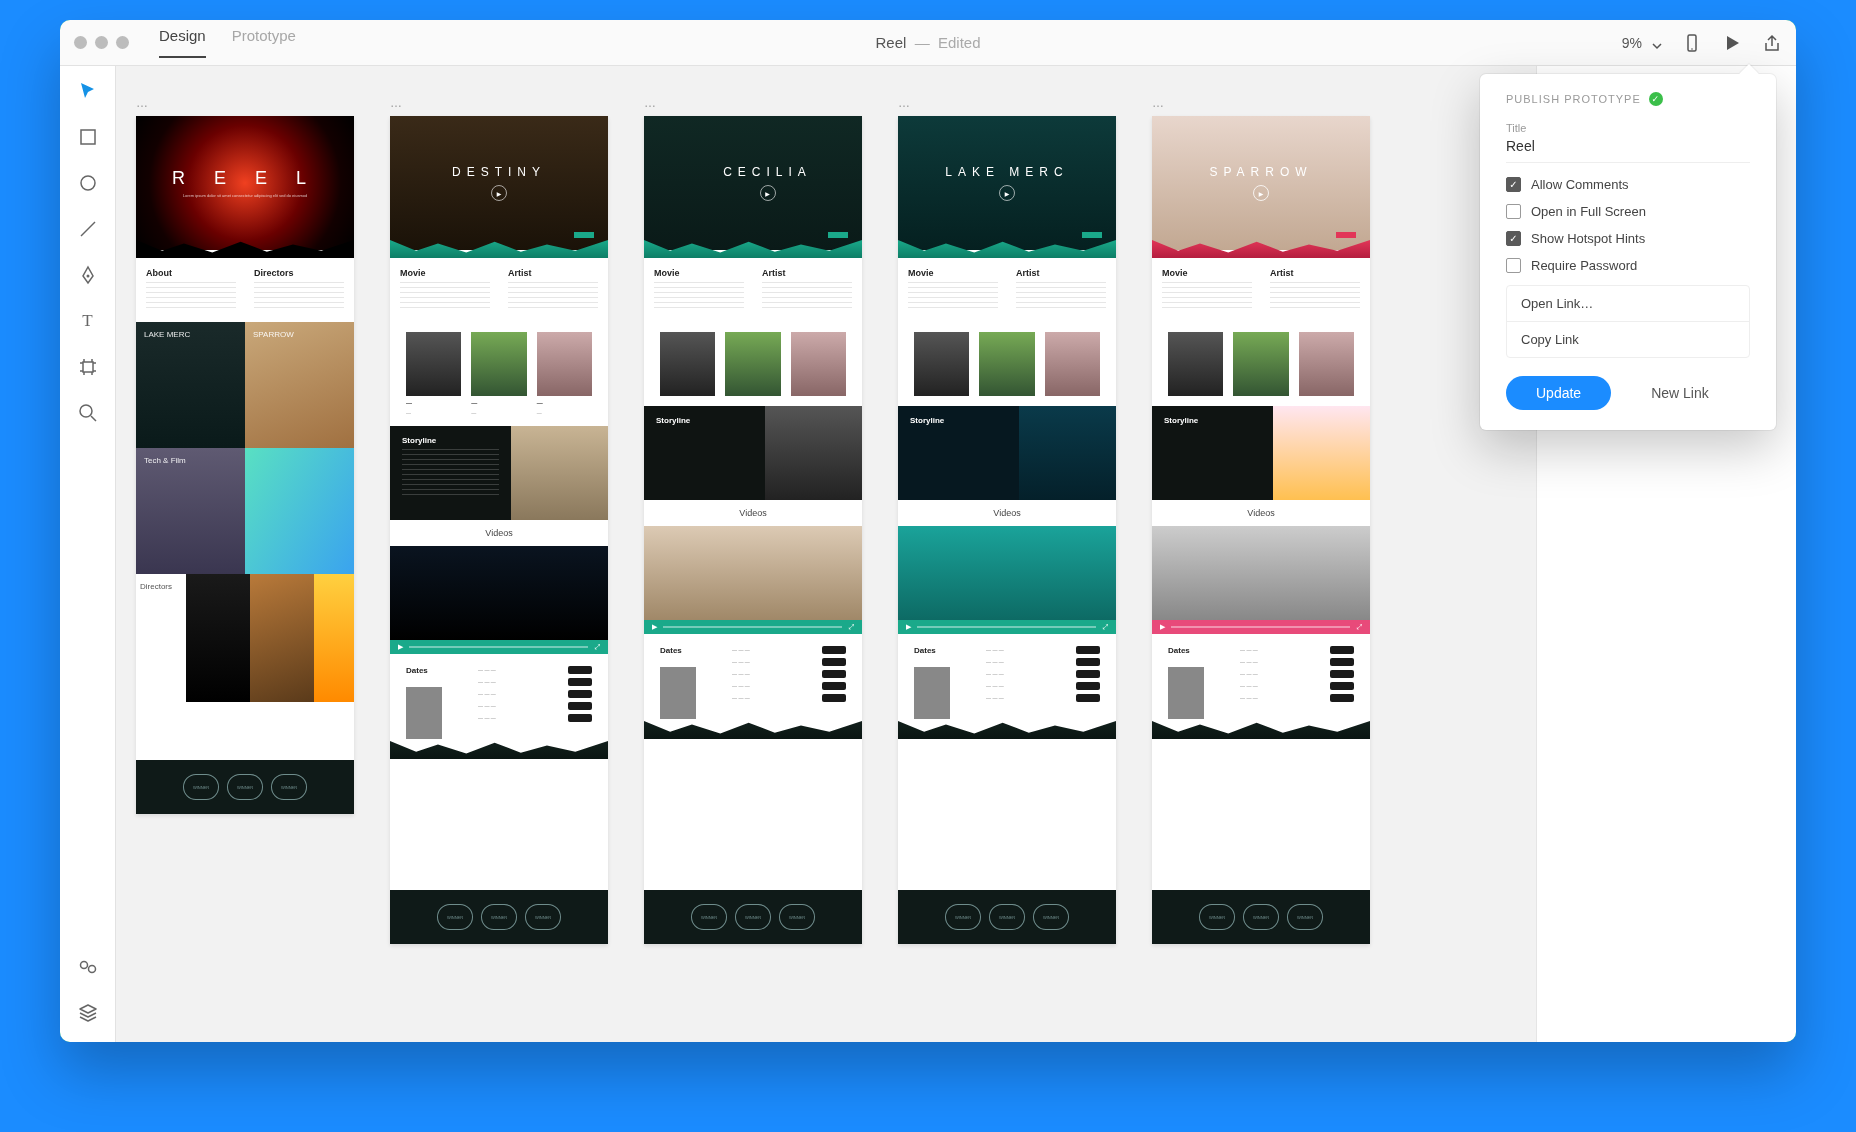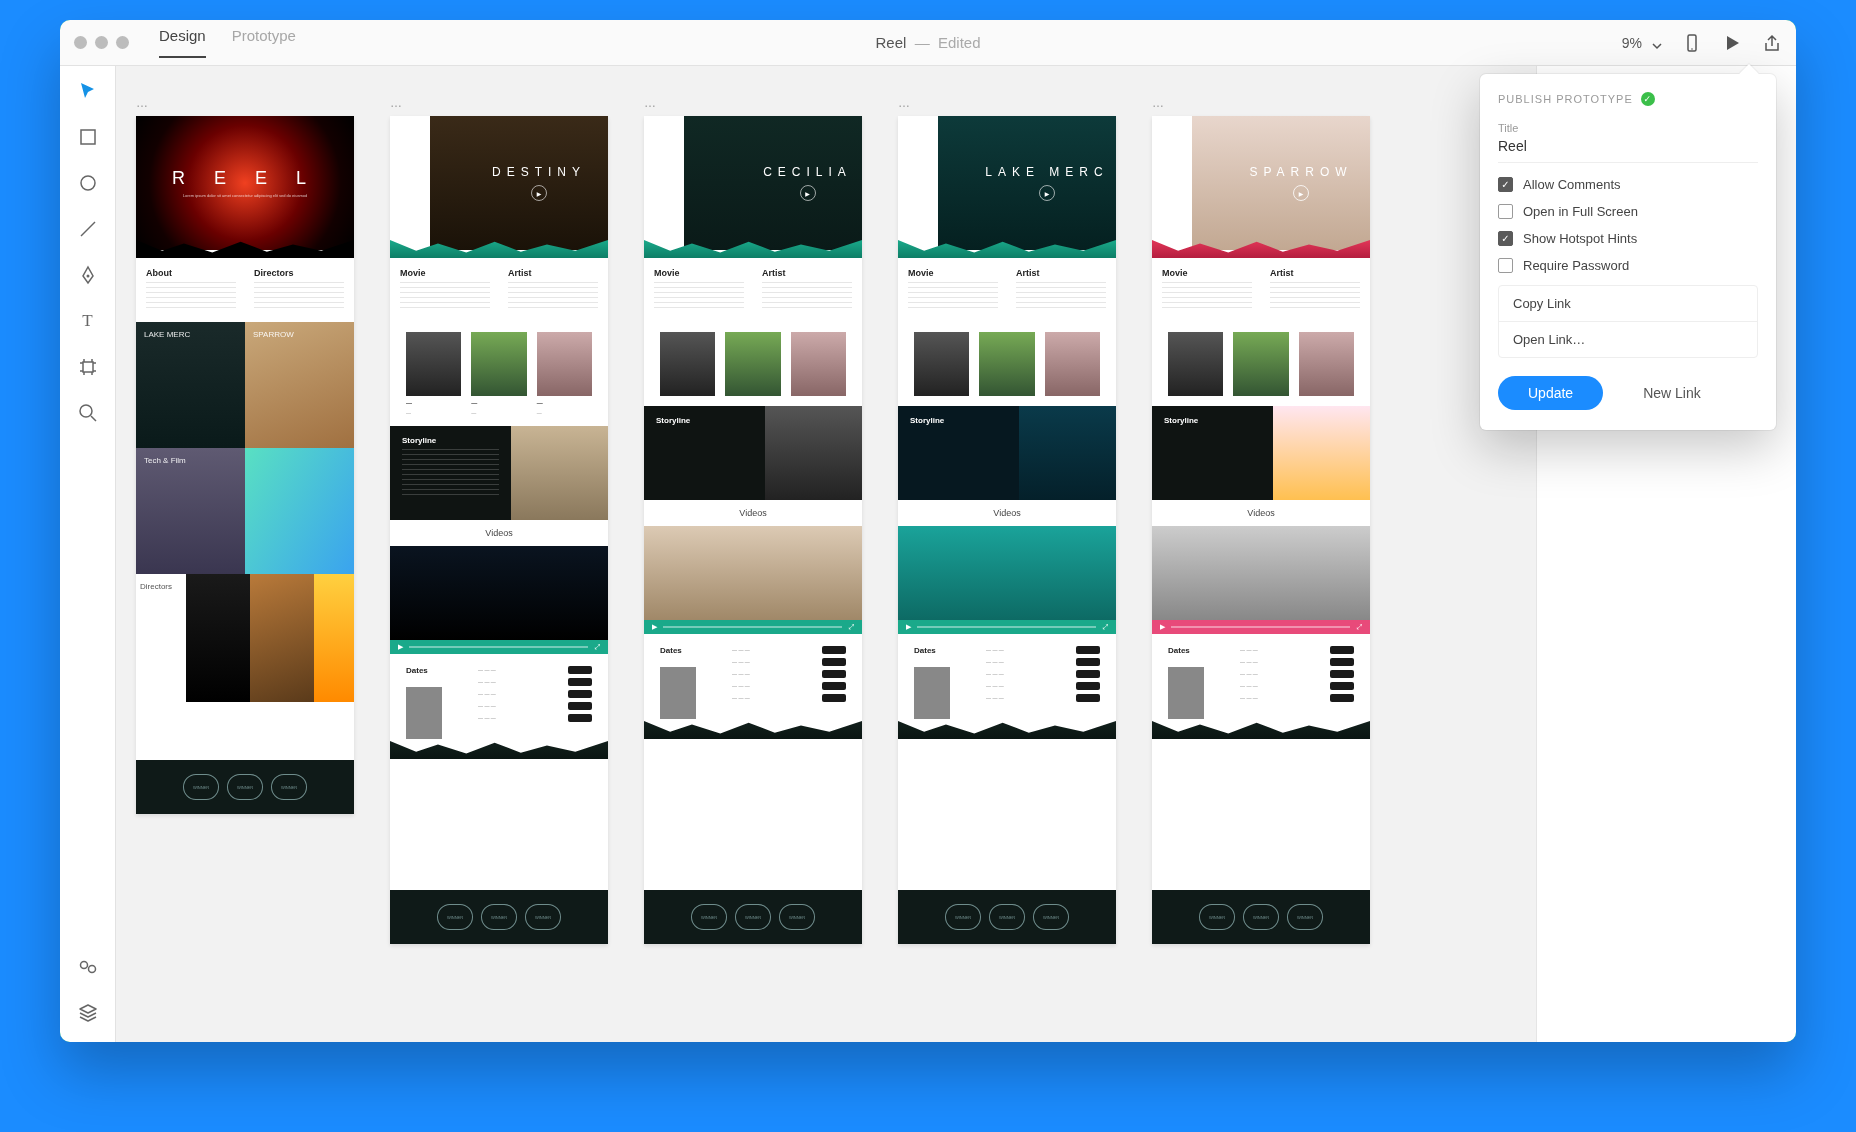--- a/index.html
+++ b/index.html
@@ -85,21 +85,21 @@
   .thumb.c { background:linear-gradient(#5f5a72,#3a3650); }
   .thumb.d { background:linear-gradient(120deg,#59e0c2,#3aa3ef);}
   .wide-strip { display:grid; grid-template-columns:50px 1fr 1fr 40px; height:128px;}
   .wide-strip .l { background:#fff; font-size:8px; color:#555; padding:8px 4px; }
   .wide-strip .p1 { background:linear-gradient(#1a1a1a,#000);}
   .wide-strip .p2 { background:linear-gradient(160deg,#b97a3a,#5a3a1a);}
   .wide-strip .r { background:linear-gradient(#ffd040,#ff8a00);}
   .footer { background:#0f1a18; height:54px; display:flex; align-items:center; justify-content:center; gap:8px; margin-top:auto;}
   .laurel { width:36px; height:26px; border:1px solid currentColor; color:#8aa; border-radius:50%/70%; font-size:4px; display:flex; flex-direction:column; align-items:center; justify-content:center; opacity:.8;}
   
-  .hero.m { height:134px;margin-left:40px; }
+  .hero.m { height:134px; }
   .hero.m1 { background:linear-gradient(#3a2a18,#1a1208);}
   .hero.m2 { background:linear-gradient(#102824,#0a1a18);padding-left:29px;}
   .hero.m3 { background:linear-gradient(#0d3a3a,#052020);}
   .hero.m4 { background:linear-gradient(#e8d6cc,#c2a892); color:#222;}
   .hero.m .t { font-size:12px; letter-spacing:6px; font-weight:300;}
   .hero.m .play { width:16px; height:16px; border:1px solid rgba(255,255,255,.6); border-radius:50%; margin-top:6px; display:flex; align-items:center; justify-content:center; font-size:6px;}
   .hero.m .btn { position:absolute; bottom:12px; right:14px; background:#1aa98a; color:#fff; font-size:6px; padding:3px 10px;}
   .hero.m4 .btn { background:#e23658; }
   .cast { display:flex; gap:10px; padding:10px 16px; }
   .cast .c { flex:1; display:flex; flex-direction:column; gap:4px; }
@@ -134,21 +134,21 @@
   .dates .row{display:flex;align-items:center;gap:6px;font-size:5px;color:#888;}
   .dates .row .pill{margin-left:auto;width:24px;height:8px;background:#1a1a1a;border-radius:2px;}
   .p-d{background:linear-gradient(#c86a2a,#6a2a0a);} .p-c{background:linear-gradient(#0a3a2a,#041a12);}
   .p-l{background:linear-gradient(#2aa,#066);} .p-s{background:linear-gradient(#eaccb8,#c49a7a);}
   
   .inspector { width:260px; background:#fff; border-left:1px solid #e5e5e5; }
   
   .publish {
     position:absolute; top:54px; right:20px; width:296px; background:#fff;
     border-radius:6px; box-shadow:0 18px 50px rgba(0,0,0,.22), 0 0 0 1px rgba(0,0,0,.05);
-    padding:18px 18px 20px; font-size:13px; color:#444;
+    padding:18px 26px 20px; font-size:13px; color:#444;
   }
   .publish::before {
     content:""; position:absolute; top:-7px; right:20px; width:14px; height:14px;
     background:#fff; transform:rotate(45deg); box-shadow:-1px -1px 1px rgba(0,0,0,.05);
   }
   .pub-h { font-size:11px; letter-spacing:1px; color:#9a9a9a; display:flex; align-items:center; gap:8px; margin-bottom:16px;}
   .check-badge { width:14px; height:14px; background:#3bbf4a; border-radius:50%; color:#fff; font-size:9px; display:flex; align-items:center; justify-content:center;}
   .field-label{font-size:11px;color:#9a9a9a;margin-bottom:4px;}
   .field-value{font-size:14px;color:#333;border-bottom:1px solid #eee;padding-bottom:8px;margin-bottom:14px;}
   .chk{display:flex;align-items:center;gap:10px;margin-bottom:12px;cursor:pointer;}
@@ -664,22 +664,22 @@
     <div class="chk">
         <div class="box on">✓</div>
         <span>Show Hotspot Hints</span>
       </div>
     <div class="chk">
         <div class="box"></div>
         <span>Require Password</span>
       </div>
 
     <div class="list">
+      <div class="item">Open Link…</div>
       <div class="item">Copy Link</div>
-      <div class="item">Open Link…</div>
     </div>
 
     <div class="btn-row">
       <button class="btn-pill">Update</button>
       <span class="link-btn">New Link</span>
     </div>
   </div>
 
 </div>
 

